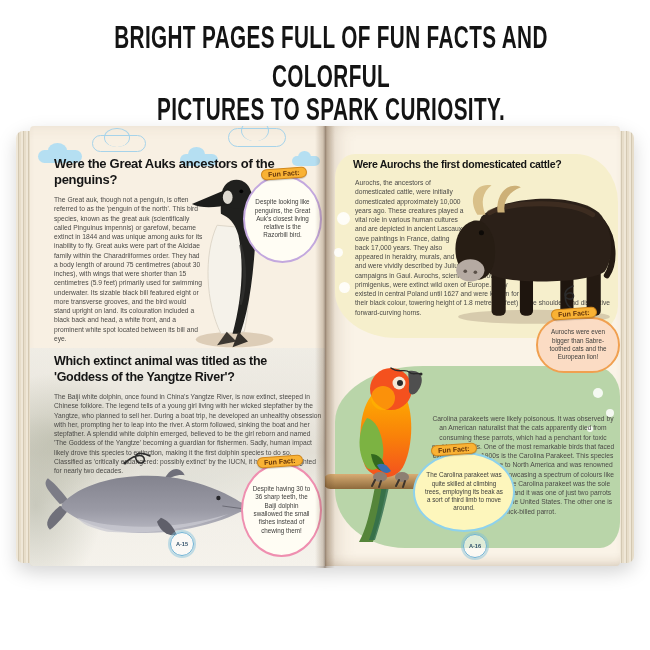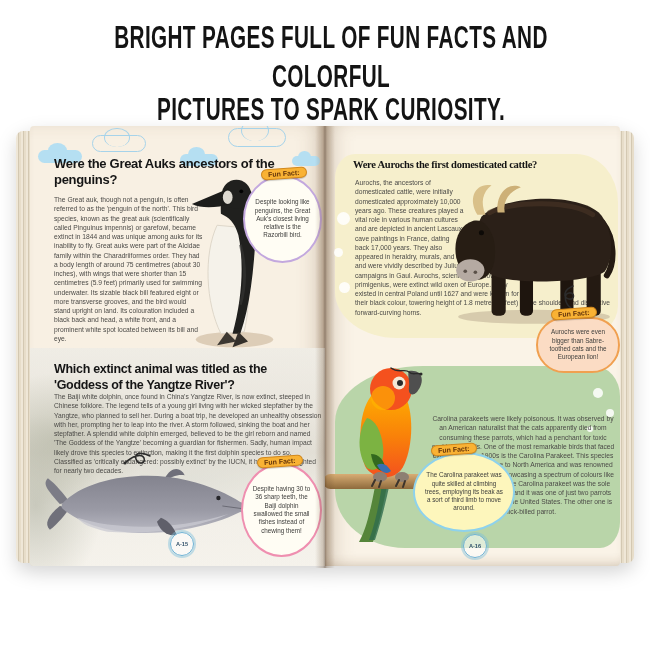--- a/index.html
+++ b/index.html
@@ -13,21 +13,21 @@
 
   
   #book{position:absolute;left:16px;top:126px;width:618px;height:442px;
         filter:drop-shadow(0 7px 9px rgba(0,0,0,.16));}
   .stack-left{position:absolute;left:0;top:5px;width:15px;height:432px;border-radius:7px 0 0 7px;
         background:repeating-linear-gradient(90deg,#efe7d7 0 2px,#d3c8b2 2px 3px,#e7ddc9 3px 5px);}
   .stack-right{position:absolute;right:0;top:5px;width:15px;height:432px;border-radius:0 7px 7px 0;
         background:repeating-linear-gradient(90deg,#efe7d7 0 2px,#d3c8b2 2px 3px,#e7ddc9 3px 5px);}
   .page{position:absolute;top:0;height:440px;width:295px;overflow:hidden;}
   .page-left{left:14px;background:#f8f0e3;border-radius:4px 0 0 4px;
-        box-shadow:inset -16px 0 24px -14px rgba(110,80,50,.45), inset 0 -8px 12px -8px rgba(110,80,50,.25);}
+        box-shadow:inset -16px 0 24px -14px rgba(110,80,50,.45), inset 0 -8px 12px -8px rgba(110,80,50,.25);padding-left:40px;}
   .page-right{left:309px;background:#faf3e7;border-radius:0 4px 4px 0;
         box-shadow:inset 16px 0 24px -14px rgba(110,80,50,.45), inset 0 -8px 12px -8px rgba(110,80,50,.25);}
   .spine{position:absolute;left:299px;top:0;width:20px;height:442px;z-index:6;
         background:linear-gradient(90deg,rgba(0,0,0,0),rgba(105,75,45,.28) 40%,rgba(70,45,25,.45) 50%,rgba(105,75,45,.28) 60%,rgba(0,0,0,0));}
 
   
   .cloud{position:absolute;border-radius:20px;}
   .cloud.fill{background:#b5dff2;}
   .cloud.line{border:1.5px solid #a6d3ea;background:transparent;}
   .cloud::before{content:"";position:absolute;left:22%;top:-55%;width:45%;height:120%;
@@ -107,21 +107,21 @@
           <path d="M40,160 L30,174 L50,170 Z" fill="#3c3832"></path>
           <path d="M52,160 L46,176 L62,170 Z" fill="#332f2a"></path>
         </svg>
       </div>
 
       <div class="ff-badge" style="left:231px;top:42px;">Fun Fact:</div>
       <div class="bubble" style="left:213px;top:49px;width:79px;height:88px;border:2px solid #c3a8de;">Despite looking like penguins, the Great Auk's closest living relative is the Razorbill bird.</div>
 
       <div class="river"></div>
 
-      <div class="qtitle" style="left:24px;top:228px;width:262px;font-size:12.5px;margin-top:8px;">Which extinct animal was titled as the 'Goddess of the Yangtze River'?</div>
+      <div class="qtitle" style="left:24px;top:228px;width:262px;font-size:12.5px;">Which extinct animal was titled as the 'Goddess of the Yangtze River'?</div>
       <div class="body-txt" style="left:24px;top:266px;width:268px;">The Baiji white dolphin, once found in China's Yangtze River, is now extinct, steeped in Chinese folklore. The legend tells of a young girl living with her wicked stepfather by the Yangtze, who planned to sell her. During a boat trip, he developed an unhealthy obsession with her, prompting her to leap into the river. A storm followed, sinking the boat and her stepfather. A splendid white dolphin emerged, believed to be the girl reborn and named 'The Goddess of the Yangtze' becoming a guardian for fishermen. Sadly, human impact likely drove this species to extinction, making it the first dolphin species to do so. Classified as 'critically endangered: possibly extinct' by the IUCN, it has not been sighted for nearly two decades.</div>
 
       <div class="illus" style="left:92px;top:324px;">
         <svg viewBox="0 0 30 18" width="30" height="18">
           <path d="M28,6 C20,2 12,2 14,9 C16,15 24,14 22,8 C20,3 10,6 3,13" stroke="#2b2b2b" stroke-width="1.6" fill="none" stroke-linecap="round"></path>
           <circle cx="3" cy="13" r="1.6" fill="#2b2b2b"></circle>
         </svg>
       </div>
 
       <div class="illus" style="left:8px;top:330px;width:228px;height:95px;">
@@ -150,21 +150,21 @@
       <div class="pnum" style="left:140px;top:406px;">A-15</div>
     </div>
 
     <div class="page page-right">
 
       <div class="blob-yellow"></div>
       <div class="dot" style="left:12px;top:86px;width:13px;height:13px;"></div>
       <div class="dot" style="left:9px;top:122px;width:9px;height:9px;"></div>
       <div class="dot" style="left:14px;top:156px;width:11px;height:11px;"></div>
 
-      <div class="qtitle" style="left:28px;top:32px;width:264px;font-size:10.6px;white-space:nowrap;font-family:Liberation Serif, serif;">Were Aurochs the first domesticated cattle?</div>
+      <div class="qtitle" style="left:28px;top:32px;width:264px;font-size:10.6px;white-space:nowrap;">Were Aurochs the first domesticated cattle?</div>
 
       <div style="position:absolute;left:30px;top:52px;width:258px;">
         <div style="float:right;width:148px;height:66px;"></div>
         <div style="float:right;clear:right;width:88px;height:52px;"></div>
         <div class="body-txt" style="position:static;">Aurochs, the ancestors of domesticated cattle, were initially domesticated approximately 10,000 years ago. These creatures played a vital role in various human cultures and are depicted in ancient Lascaux cave paintings in France, dating back 17,000 years. They also appeared in heraldry, murals, and artefacts worldwide and were vividly described by Julius Caesar during his campaigns in Gaul. Aurochs, scientifically known as Bos primigenius, were extinct wild oxen of Europe. They existed in central Poland until 1627 and were known for their black colour, towering height of 1.8 metres (6 feet) at the shoulder, and distinctive forward-curving horns.</div>
       </div>
 
       <div class="illus" style="left:118px;top:42px;width:177px;height:157px;">
         <svg viewBox="0 0 175 155" width="177" height="157">
           <ellipse cx="90" cy="147" rx="75" ry="7" fill="#b8a88e" opacity=".5"></ellipse>

